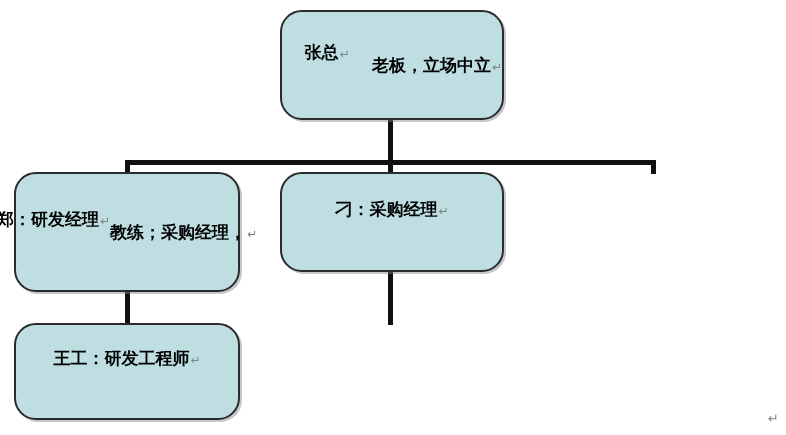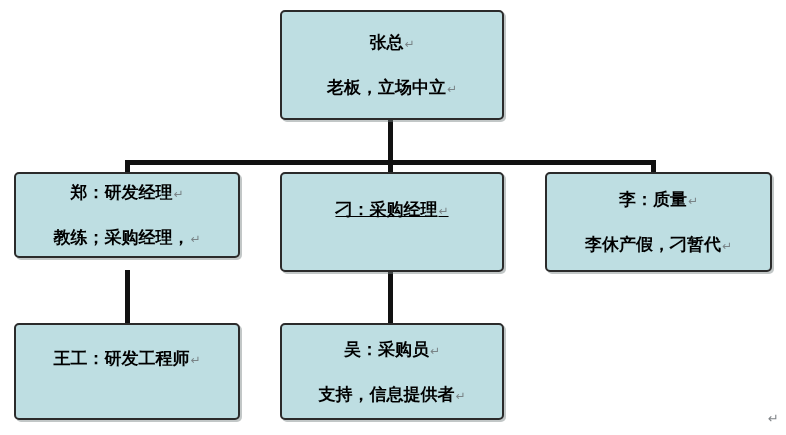--- a/index.html
+++ b/index.html
@@ -17,24 +17,23 @@
     background: #ffffff;
     overflow: hidden;
   }
 
   
   .node {
     position: absolute;
     box-sizing: border-box;
     background: #bedee2;
     border: 2px solid #2b2b2b;
-    border-radius: 5px;
+    border-radius: 22px;
     box-shadow: 2px 2px 0 rgba(120,130,130,0.45);
     display: flex;
-    flex-direction: column;
     align-items: center;
     justify-content: center;
     z-index: 3;
   }
   .node .line {
     display: block;
     width: 100%;
     text-align: center;
     color: #000000;
     font-weight: bold;
@@ -83,38 +82,30 @@
 
   <div class="conn" style="left:125px; top:270px; width:5px; height:55px;"></div>
 
   <div class="conn" style="left:388px; top:270px; width:5px; height:55px;"></div>
 
   <div class="node" style="left:280px; top:10px; width:224px; height:110px;">
     <span class="line line-title"><span>张总</span><span class="ret">↵</span></span>
     <span class="line"><span>老板，立场中立</span><span class="ret">↵</span></span>
   </div>
 
-  <div class="node" style="left:14px; top:172px; width:226px; height:86px;">
+  <div class="node" style="left:14px; top:172px; width:226px; height:120px;">
     <span class="line line-title"><span>郑：研发经理</span><span class="ret">↵</span></span>
     <span class="line"><span>教练；采购经理，</span><span class="ret">↵</span></span>
   </div>
 
-  <div class="node" style="left:280px; top:172px; width:224px; height:100px;text-decoration:underline;">
+  <div class="node" style="left:280px; top:172px; width:224px; height:100px;">
     <span class="line line-title"><span>刁：采购经理</span><span class="ret">↵</span></span>
   </div>
 
-  <div class="node" style="left:545px; top:172px; width:227px; height:100px;">
-    <span class="line line-title"><span>李：质量</span><span class="ret">↵</span></span>
-    <span class="line"><span>李休产假，刁暂代</span><span class="ret">↵</span></span>
-  </div>
 
   <div class="node" style="left:14px; top:323px; width:226px; height:97px;">
     <span class="line line-title"><span>王工：研发工程师</span><span class="ret">↵</span></span>
   </div>
 
-  <div class="node" style="left:280px; top:323px; width:224px; height:97px;">
-    <span class="line line-title"><span>吴：采购员</span><span class="ret">↵</span></span>
-    <span class="line"><span>支持，信息提供者</span><span class="ret">↵</span></span>
-  </div>
 
   <span class="stray-mark" style="left:768px; top:411px;">↵</span>
 
 </div>
 
 </body></html>

